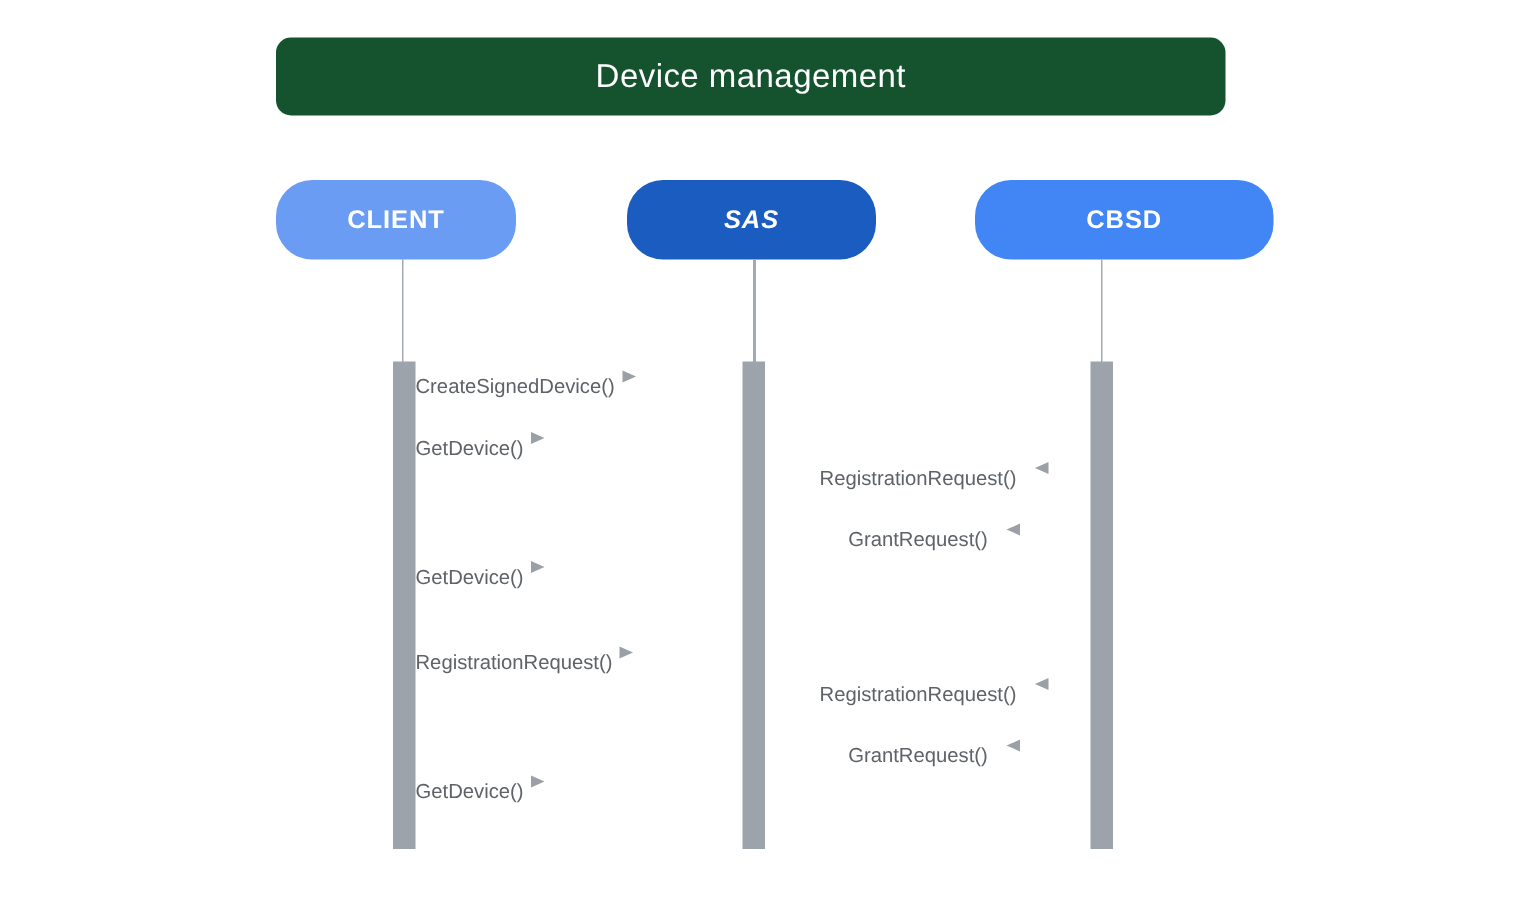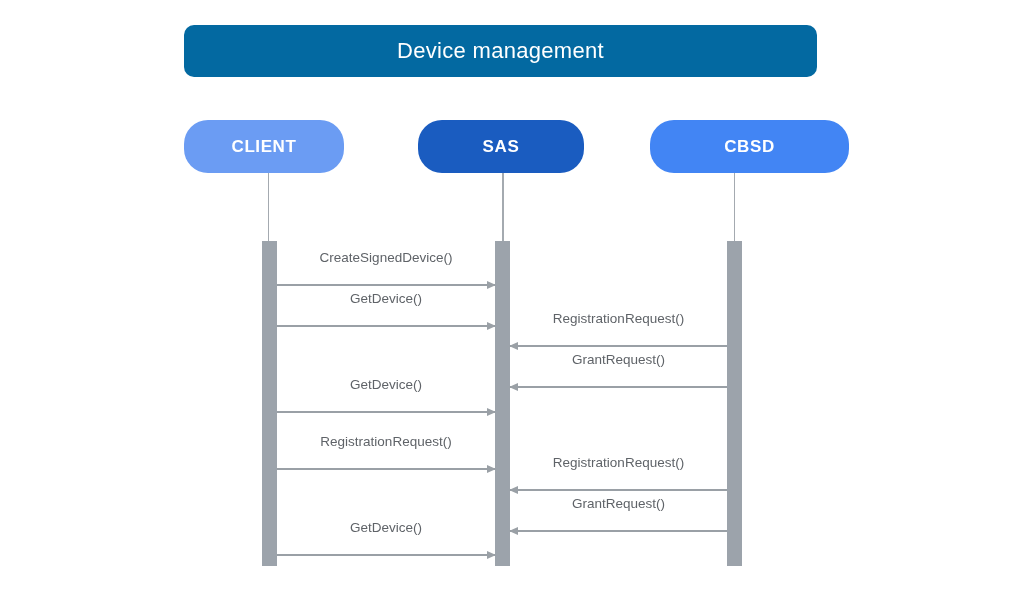--- a/index.html
+++ b/index.html
@@ -14,21 +14,21 @@
     height: 600px;
     background: #ffffff;
     overflow: hidden;
   }
   .title-bar {
     position: absolute;
     left: 184px;
     top: 25px;
     width: 633px;
     height: 52px;
-    background: #0369a1;
+    background: #14532d;
     border-radius: 10px;
     display: flex;
     align-items: center;
     justify-content: center;
     color: #ffffff;
     font-size: 22px;
     font-weight: 500;
     letter-spacing: 0.3px;
   }
   .actor {
@@ -38,21 +38,21 @@
     border-radius: 24px;
     display: flex;
     align-items: center;
     justify-content: center;
     color: #ffffff;
     font-weight: bold;
     font-size: 17px;
     letter-spacing: 0.6px;
   }
   .actor-client { left: 184px; width: 160px; background: #6B9CF3; }
-  .actor-sas    { left: 418px; width: 166px; background: #1A5CC0; }
+  .actor-sas    { left: 418px; width: 166px; background: #1A5CC0; font-style: italic; }
   .actor-cbsd   { left: 650px; width: 199px; background: #4285F4; }
   .lifeline {
     position: absolute;
     top: 173px;
     width: 1.6px;
     height: 69px;
     background: #A4AAB0;
   }
   .lifeline-client { left: 267.5px; }
   .lifeline-sas    { left: 502px;   }
@@ -63,21 +63,21 @@
     width: 15px;
     height: 325px;
     background: #9CA3AB;
   }
   .bar-client { left: 262px; }
   .bar-sas    { left: 495px; }
   .bar-cbsd   { left: 727px; }
   .msg {
     position: absolute;
     display: flex;
-    flex-direction: column;
+    flex-direction: row;
     gap: 13px;
   }
   .msg.right { left: 277px; width: 218px; }
   .msg.left  { left: 510px; width: 217px; justify-content: center; }
   .msg-label {
     text-align: center;
     font-size: 13.5px;
     line-height: 16px;
     color: #5F6368;
     margin-bottom: 5px;

